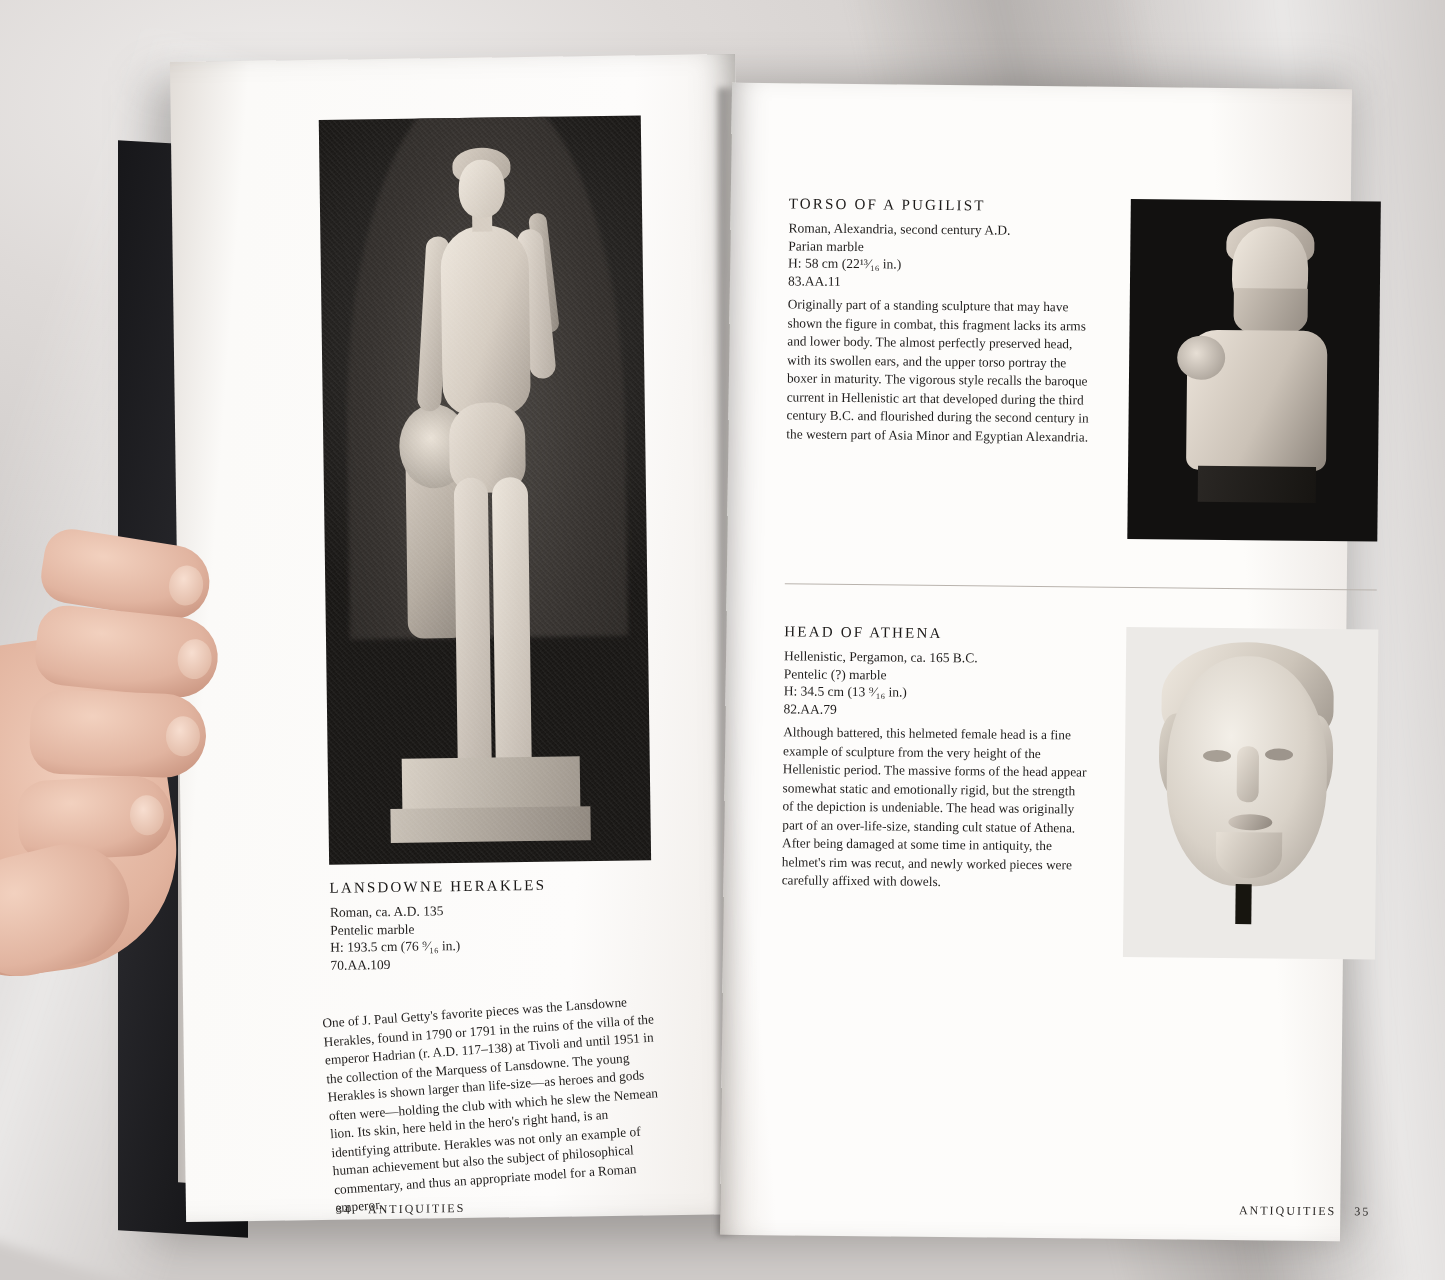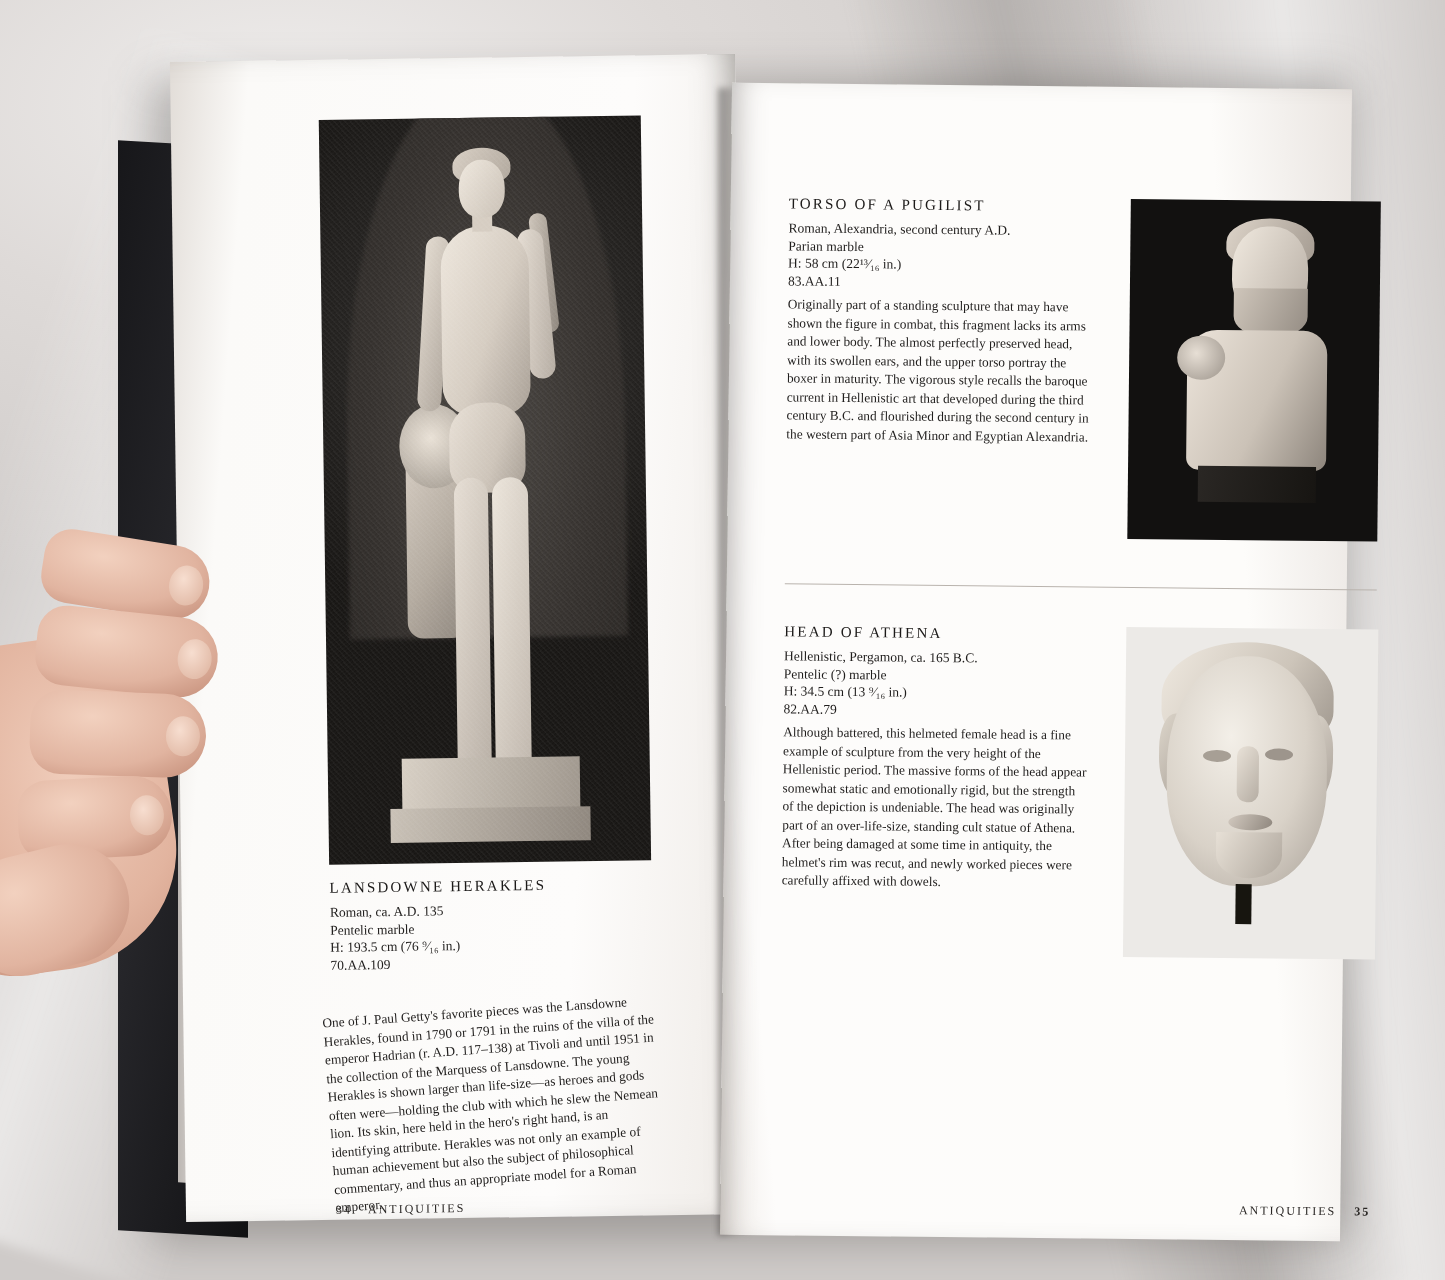--- a/index.html
+++ b/index.html
@@ -352,21 +352,21 @@
           <div class="ath ath-eyeL"></div>
           <div class="ath ath-eyeR"></div>
           <div class="ath ath-nose"></div>
           <div class="ath ath-lips"></div>
           <div class="ath ath-chin"></div>
           <div class="ath ath-peg"></div>
         </div>
 
         <div style="position:absolute; left:420px; top:1112px; text-align:right; width:230px;">
           <span class="folio">ANTIQUITIES</span>
-          <span class="folio" style="margin-left:14px;font-weight:bold;">35</span>
+          <span class="folio" style="margin-left:14px;">35</span>
         </div>
 
       </div>
     </div>
   </div>
 
   <div class="hand">
     <div class="palm"></div>
     <div class="finger f1">
         <div class="nail" style="right:6px; top:18px;"></div>

